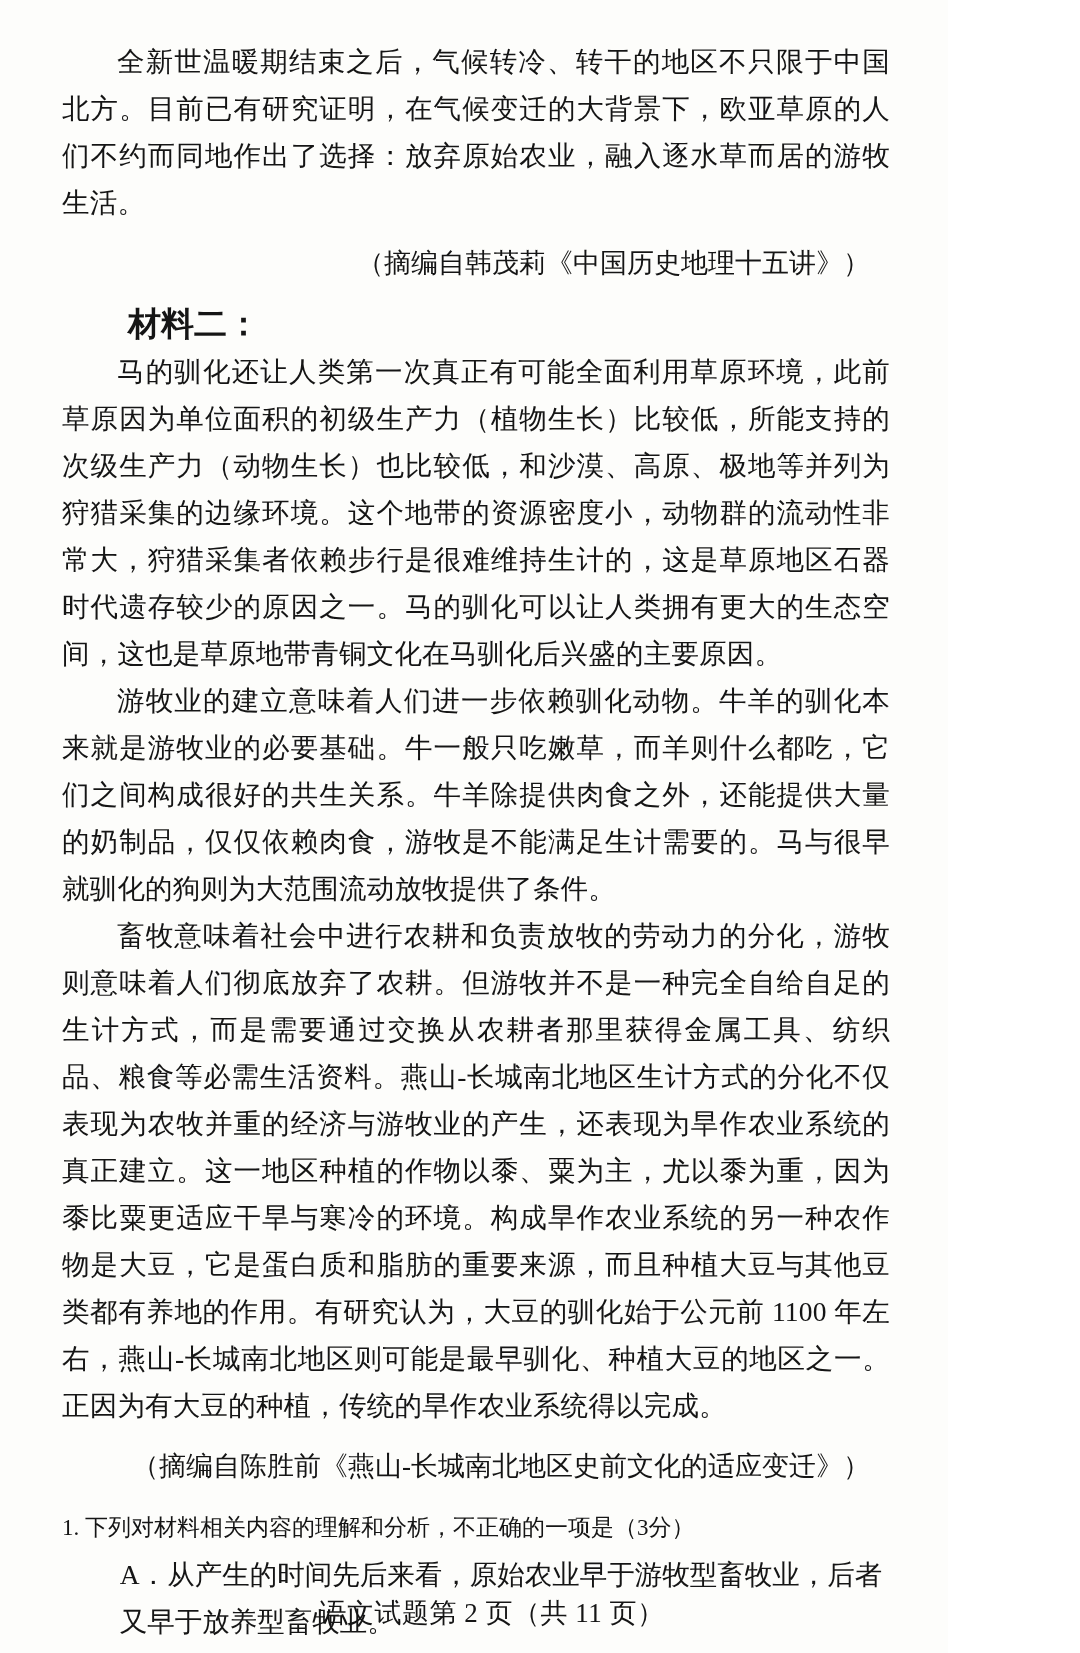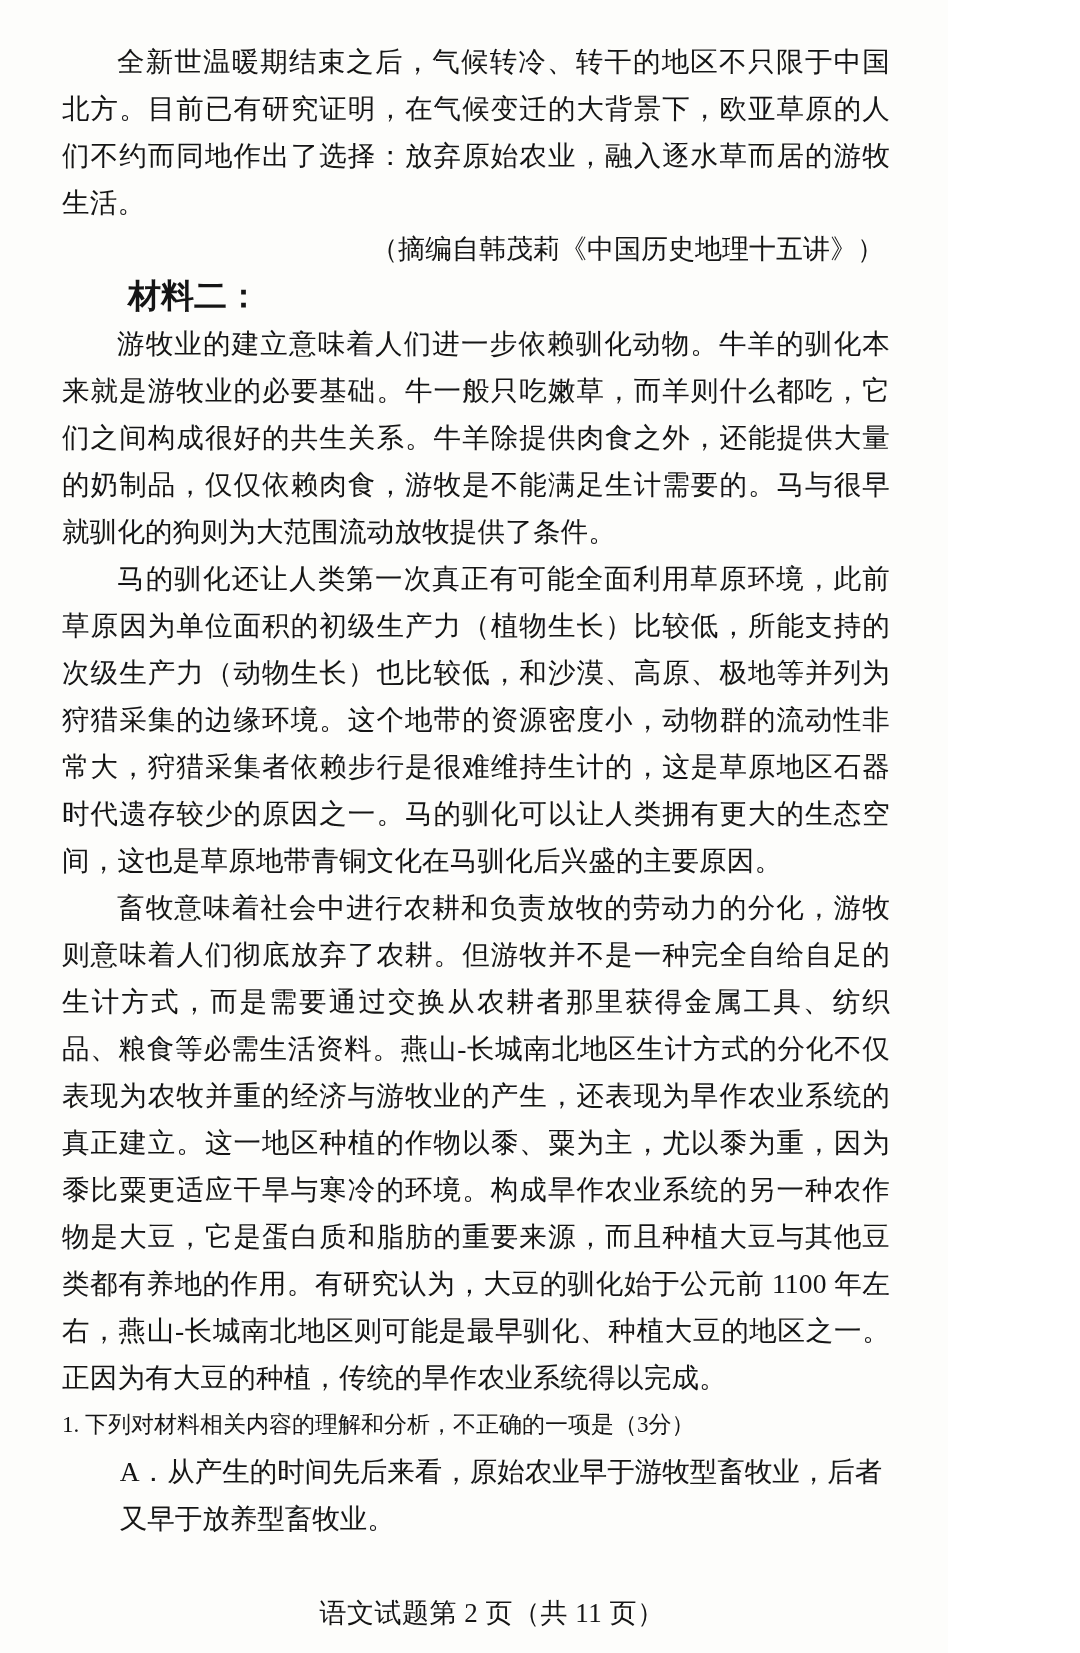--- a/index.html
+++ b/index.html
@@ -32,21 +32,21 @@
     letter-spacing: 0.2px;
     margin: 0;
   }
   .indent2 {
     text-indent: 2em;
   }
   .right {
     text-align: right;
     font-size: 27px;
     line-height: 47px;
-    margin: 0;
+    margin: 14px;
     padding-right: 6px;
   }
   .label-bold {
     font-weight: bold;
     font-size: 33px;
     line-height: 47px;
     margin: 0;
     text-indent: 2em;
   }
   .q-stem {
@@ -81,26 +81,27 @@
 
 <div class="page">
 
   <p class="para indent2">全新世温暖期结束之后，气候转冷、转干的地区不只限于中国北方。目前已有研究证明，在气候变迁的大背景下，欧亚草原的人们不约而同地作出了选择：放弃原始农业，融入逐水草而居的游牧生活。</p>
 
   <p class="right">（摘编自韩茂莉《中国历史地理十五讲》）</p>
 
   <p class="label-bold">材料二：</p>
 
 
+  <p class="para indent2">马的驯化还让人类第一次真正有可能全面利用草原环境，此前草原因为单位面积的初级生产力（植物生长）比较低，所能支持的次级生产力（动物生长）也比较低，和沙漠、高原、极地等并列为狩猎采集的边缘环境。这个地带的资源密度小，动物群的流动性非常大，狩猎采集者依赖步行是很难维持生计的，这是草原地区石器时代遗存较少的原因之一。马的驯化可以让人类拥有更大的生态空间，这也是草原地带青铜文化在马驯化后兴盛的主要原因。</p>
+
   <p class="para indent2">游牧业的建立意味着人们进一步依赖驯化动物。牛羊的驯化本来就是游牧业的必要基础。牛一般只吃嫩草，而羊则什么都吃，它们之间构成很好的共生关系。牛羊除提供肉食之外，还能提供大量的奶制品，仅仅依赖肉食，游牧是不能满足生计需要的。马与很早就驯化的狗则为大范围流动放牧提供了条件。</p>
-
-  <p class="para indent2">马的驯化还让人类第一次真正有可能全面利用草原环境，此前草原因为单位面积的初级生产力（植物生长）比较低，所能支持的次级生产力（动物生长）也比较低，和沙漠、高原、极地等并列为狩猎采集的边缘环境。这个地带的资源密度小，动物群的流动性非常大，狩猎采集者依赖步行是很难维持生计的，这是草原地区石器时代遗存较少的原因之一。马的驯化可以让人类拥有更大的生态空间，这也是草原地带青铜文化在马驯化后兴盛的主要原因。</p>
 
   <p class="para indent2">畜牧意味着社会中进行农耕和负责放牧的劳动力的分化，游牧则意味着人们彻底放弃了农耕。但游牧并不是一种完全自给自足的生计方式，而是需要通过交换从农耕者那里获得金属工具、纺织品、粮食等必需生活资料。燕山-长城南北地区生计方式的分化不仅表现为农牧并重的经济与游牧业的产生，还表现为旱作农业系统的真正建立。这一地区种植的作物以黍、粟为主，尤以黍为重，因为黍比粟更适应干旱与寒冷的环境。构成旱作农业系统的另一种农作物是大豆，它是蛋白质和脂肪的重要来源，而且种植大豆与其他豆类都有养地的作用。有研究认为，大豆的驯化始于公元前 1100 年左右，燕山-长城南北地区则可能是最早驯化、种植大豆的地区之一。正因为有大豆的种植，传统的旱作农业系统得以完成。</p>
 
+  <p class="right">（摘编自陈胜前《燕山-长城南北地区史前文化的适应变迁》）</p>
 
   <p class="q-stem">
     <span>1.</span>
     <span>下列对材料相关内容的理解和分析，不正确的一项是（3分）</span>
   </p>
 
   <p class="q-option">
     <span class="opt-letter">A．</span><span>从产生的时间先后来看，原始农业早于游牧型畜牧业，后者又早于放养型畜牧业。</span>
   </p>
 

